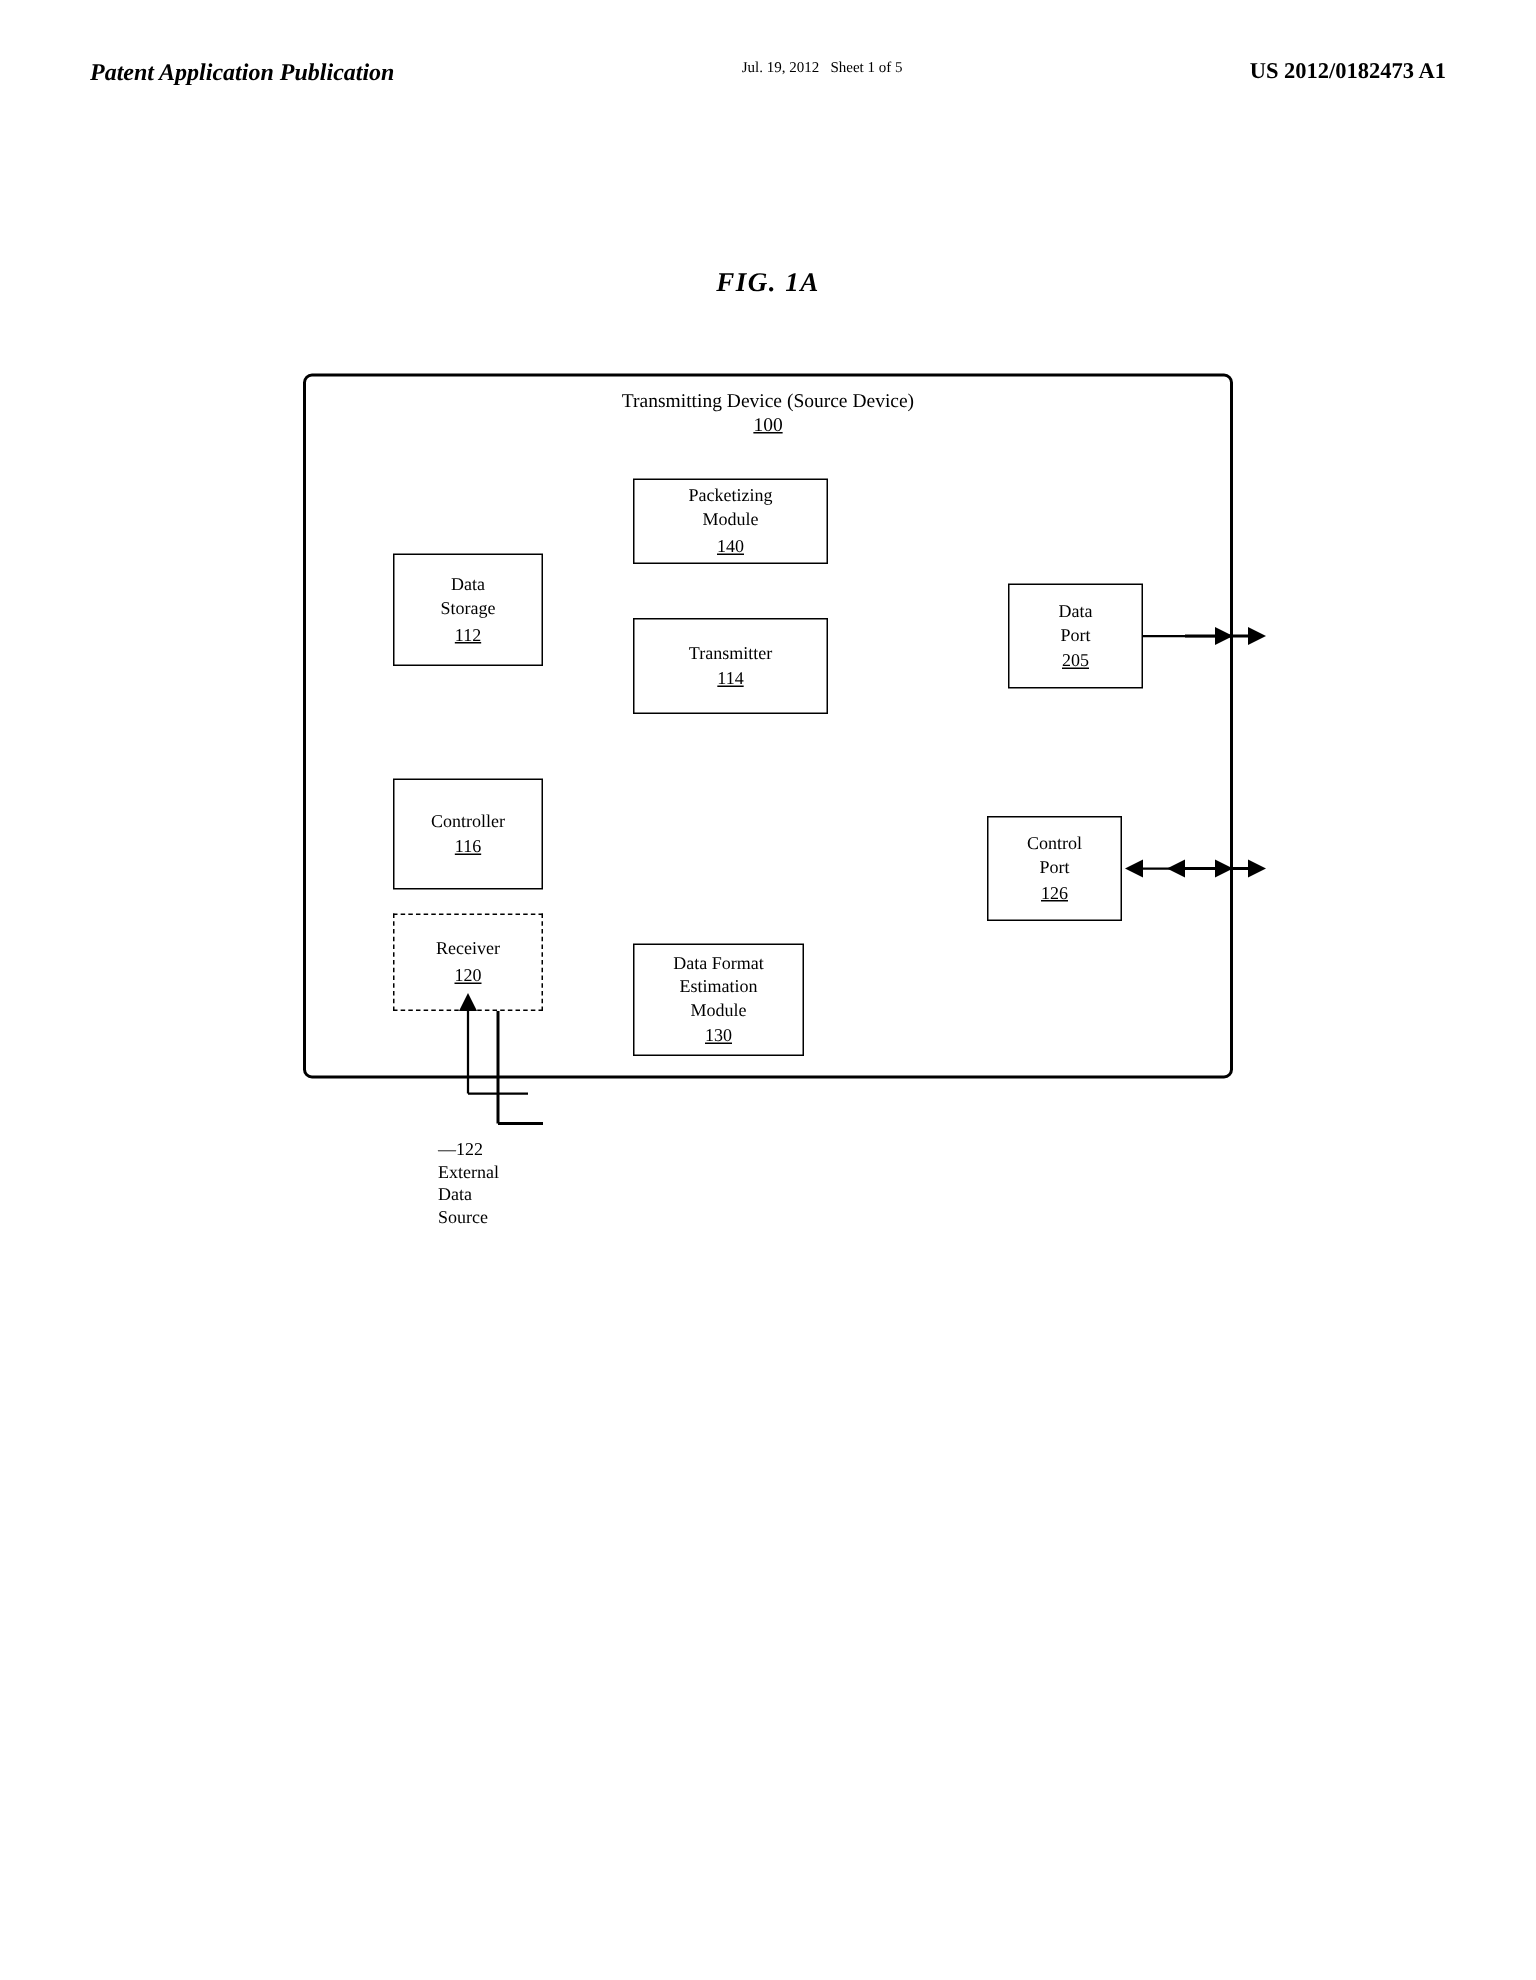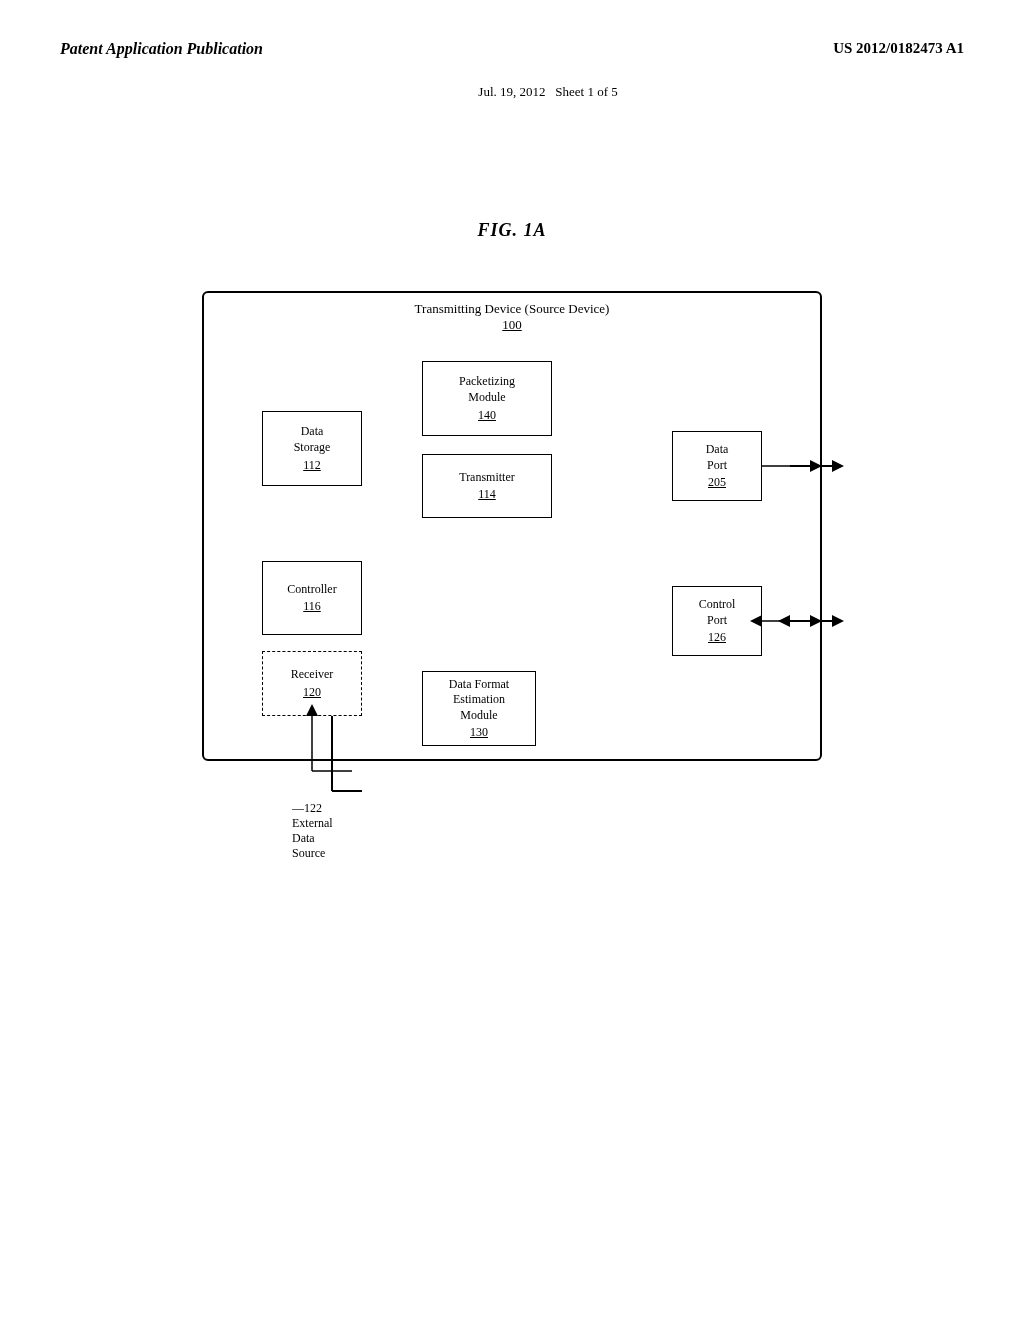--- a/index.html
+++ b/index.html
@@ -19,23 +19,22 @@
       align-items: flex-start;
       padding: 40px 60px 0 60px;
       border-bottom: none;
     }
     .header-left {
       font-size: 16px;
       font-weight: bold;
       font-style: italic;
     }
     .header-center {
-      font-size: 13px;
+      font-size: 10px;
       text-align: right;
-      margin-top: 44px;
     }
     .header-right {
       font-size: 15px;
       font-weight: bold;
     }
 
     
     .figure-title {
       text-align: center;
       margin-top: 120px;
@@ -147,21 +146,21 @@
     <polygon points="164,450 170,438 176,450" fill="#000"></polygon>
 
     <line x1="170" y1="530" x2="200" y2="530" stroke="#000" stroke-width="2"></line>
   </svg>
 
   <div class="outer-box">
     <div class="outer-box-label">Transmitting Device (Source Device)</div>
     <div class="outer-box-number">100</div>
   </div>
 
-  <div class="inner-box" style="top: 100px; left: 260px; width: 130px; height: 75px;">
+  <div class="inner-box" style="top: 100px; left: 260px; width: 130px; height: 57px;">
     <div class="box-label">Packetizing<br>Module</div>
     <div class="box-number">140</div>
   </div>
 
   <div class="inner-box" style="top: 193px; left: 260px; width: 130px; height: 64px;">
     <div class="box-label">Transmitter</div>
     <div class="box-number">114</div>
   </div>
 
 
@@ -183,21 +182,21 @@
   <div class="dashed-box" style="top: 390px; left: 100px; width: 100px; height: 65px;">
     <div class="box-label">Receiver</div>
     <div class="box-number">120</div>
   </div>
 
   <div class="inner-box" style="top: 170px; left: 510px; width: 90px; height: 70px;">
     <div class="box-label">Data<br>Port</div>
     <div class="box-number">205</div>
   </div>
 
-  <div class="inner-box" style="top: 325px; left: 510px; width: 90px; height: 70px;">
+  <div class="inner-box" style="top: 325px; left: 496px; width: 90px; height: 70px;">
     <div class="box-label">Control<br>Port</div>
     <div class="box-number">126</div>
   </div>
 
   <div style="position: absolute; top: 540px; left: 130px;">
     <div style="display: flex; align-items: flex-start; gap: 4px;">
       <div>
         <div style="font-size: 12px; font-family: 'Times New Roman', serif;">
           <span>—122</span><br>
           <span>External</span><br>

